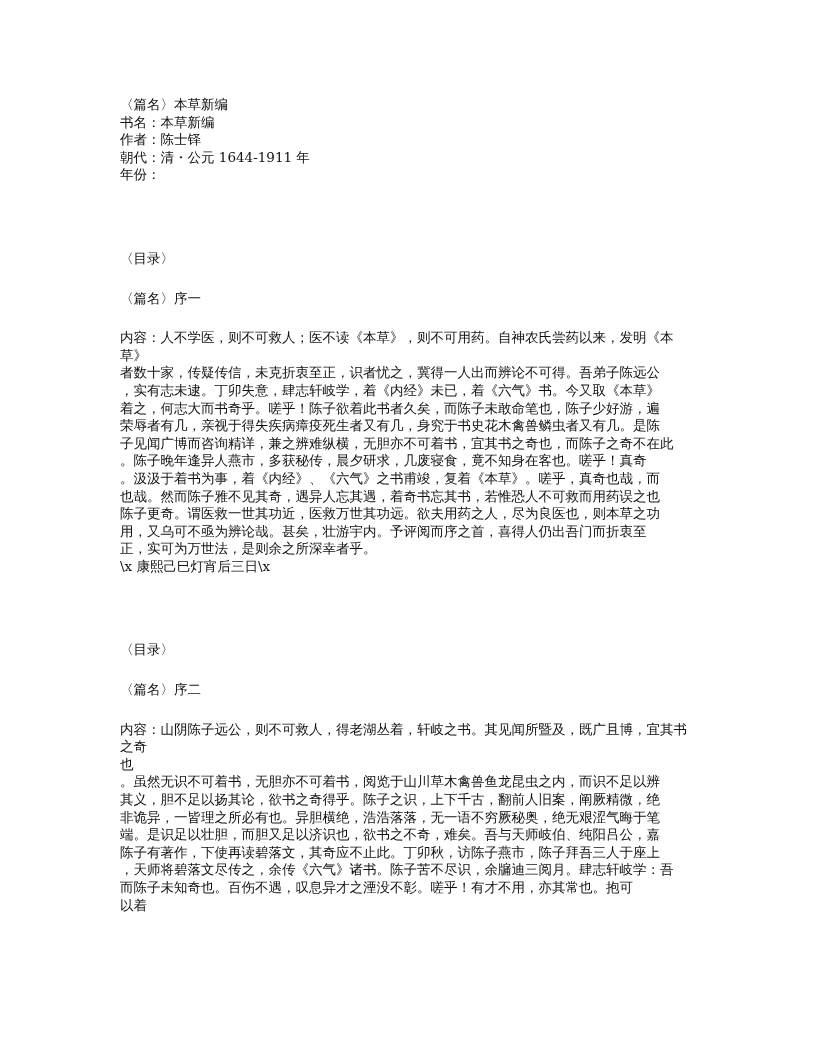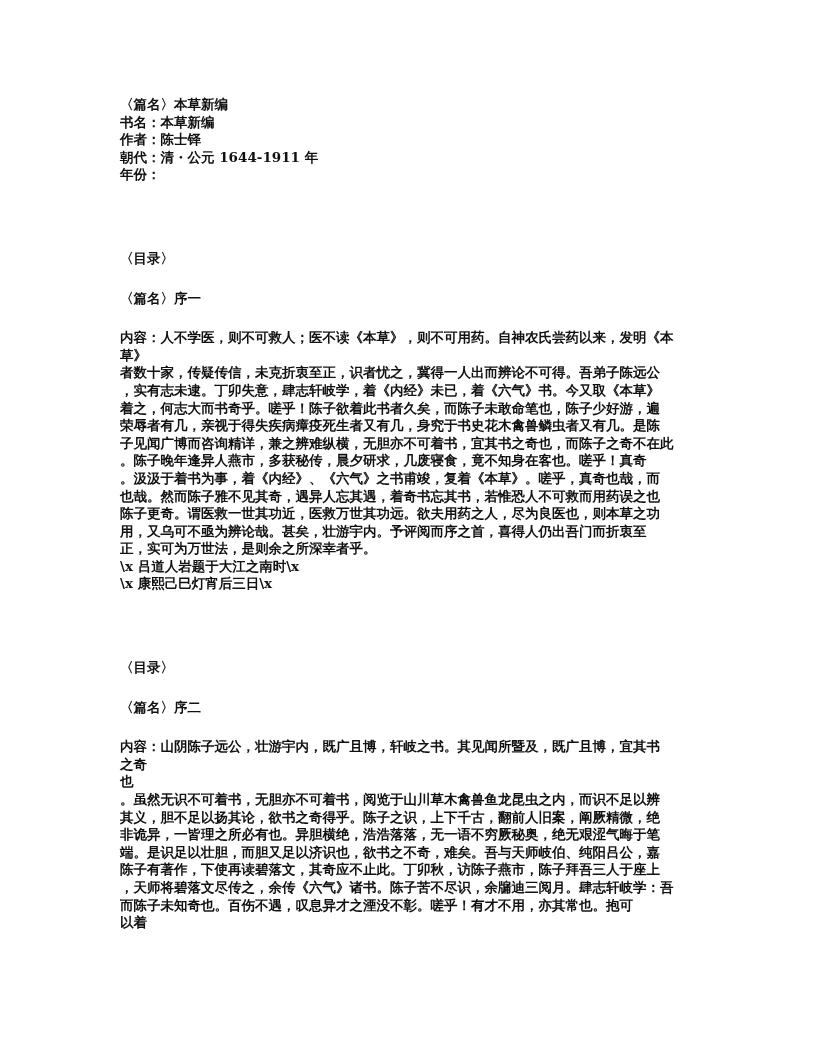--- a/index.html
+++ b/index.html
@@ -1,19 +1,19 @@
 <!DOCTYPE html>
 <html><head>
 <meta charset="utf-8">
 <style>
   html, body { margin: 0; padding: 0; background: #ffffff; }
   body { width: 816px; height: 1056px; position: relative; overflow: hidden;
          font-family: "DejaVu Serif", "Liberation Serif", serif; color: #111; }
   .page { position: absolute; left: 120px; top: 96px; width: 580px;
-          font-size: 13.5px; line-height: 17.6px; font-weight: bold; }
+          font-size: 13.5px; line-height: 17.6px; }
   .line { white-space: pre; display: block; }
   .gap1 { height: 66px; }
   .gap2 { height: 22px; }
   .gap3 { height: 22px; }
   .gap4 { height: 66px; }
 </style>
 </head>
 <body>
 
 <div class="page">
@@ -39,34 +39,33 @@
       <span class="line">，实有志未逮。丁卯失意，肆志轩岐学，着《内经》未已，着《六气》书。今又取《本草》</span>
       <span class="line">着之，何志大而书奇乎。嗟乎！陈子欲着此书者久矣，而陈子未敢命笔也，陈子少好游，遍</span>
       <span class="line">荣辱者有几，亲视于得失疾病瘴疫死生者又有几，身究于书史花木禽兽鳞虫者又有几。是陈</span>
       <span class="line">子见闻广博而咨询精详，兼之辨难纵横，无胆亦不可着书，宜其书之奇也，而陈子之奇不在此</span>
       <span class="line">。陈子晚年逢异人燕市，多获秘传，晨夕研求，几废寝食，竟不知身在客也。嗟乎！真奇</span>
       <span class="line">。汲汲于着书为事，着《内经》、《六气》之书甫竣，复着《本草》。嗟乎，真奇也哉，而</span>
       <span class="line">也哉。然而陈子雅不见其奇，遇异人忘其遇，着奇书忘其书，若惟恐人不可救而用药误之也</span>
       <span class="line">陈子更奇。谓医救一世其功近，医救万世其功远。欲夫用药之人，尽为良医也，则本草之功</span>
       <span class="line">用，又乌可不亟为辨论哉。甚矣，壮游宇内。予评阅而序之首，喜得人仍出吾门而折衷至</span>
       <span class="line">正，实可为万世法，是则余之所深幸者乎。</span>
-      <span class="line">\x 吕道人岩题于大江之南时\x</span>
       <span class="line">\x 康熙己巳灯宵后三日\x</span>
     </div>
   </div>
 
   <div class="gap4"></div>
 
   <div>
     <span class="line">〈目录〉</span>
     <div class="gap2"></div>
     <span class="line">〈篇名〉序二</span>
     <div class="gap3"></div>
     <div>
-      <span class="line">内容：山阴陈子远公，壮游宇内，既广且博，轩岐之书。其见闻所暨及，既广且博，宜其书</span>
+      <span class="line">内容：山阴陈子远公，则不可救人，得老湖丛着，轩岐之书。其见闻所暨及，既广且博，宜其书</span>
       <span class="line">之奇</span>
       <span class="line">也</span>
       <span class="line">。虽然无识不可着书，无胆亦不可着书，阅览于山川草木禽兽鱼龙昆虫之内，而识不足以辨</span>
       <span class="line">其义，胆不足以扬其论，欲书之奇得乎。陈子之识，上下千古，翻前人旧案，阐厥精微，绝</span>
       <span class="line">非诡异，一皆理之所必有也。异胆横绝，浩浩落落，无一语不穷厥秘奥，绝无艰涩气晦于笔</span>
       <span class="line">端。是识足以壮胆，而胆又足以济识也，欲书之不奇，难矣。吾与天师岐伯、纯阳吕公，嘉</span>
       <span class="line">陈子有著作，下使再读碧落文，其奇应不止此。丁卯秋，访陈子燕市，陈子拜吾三人于座上</span>
       <span class="line">，天师将碧落文尽传之，余传《六气》诸书。陈子苦不尽识，余牖迪三阅月。肆志轩岐学：吾</span>
       <span class="line">而陈子未知奇也。百伤不遇，叹息异才之湮没不彰。嗟乎！有才不用，亦其常也。抱可</span>
       <span class="line">以着</span>

